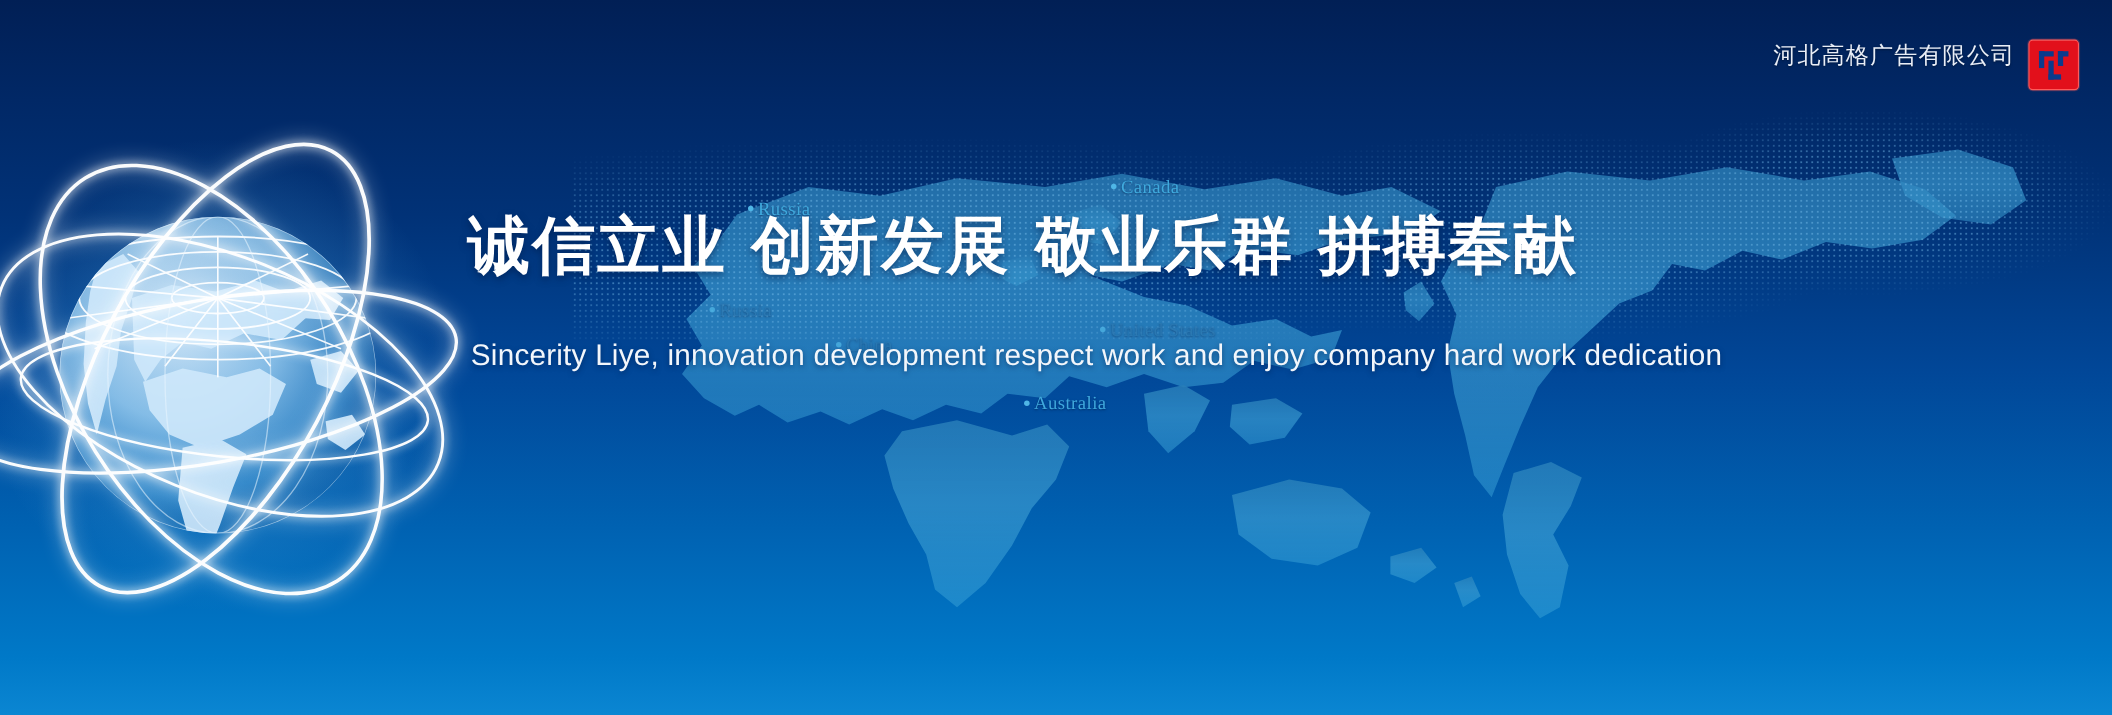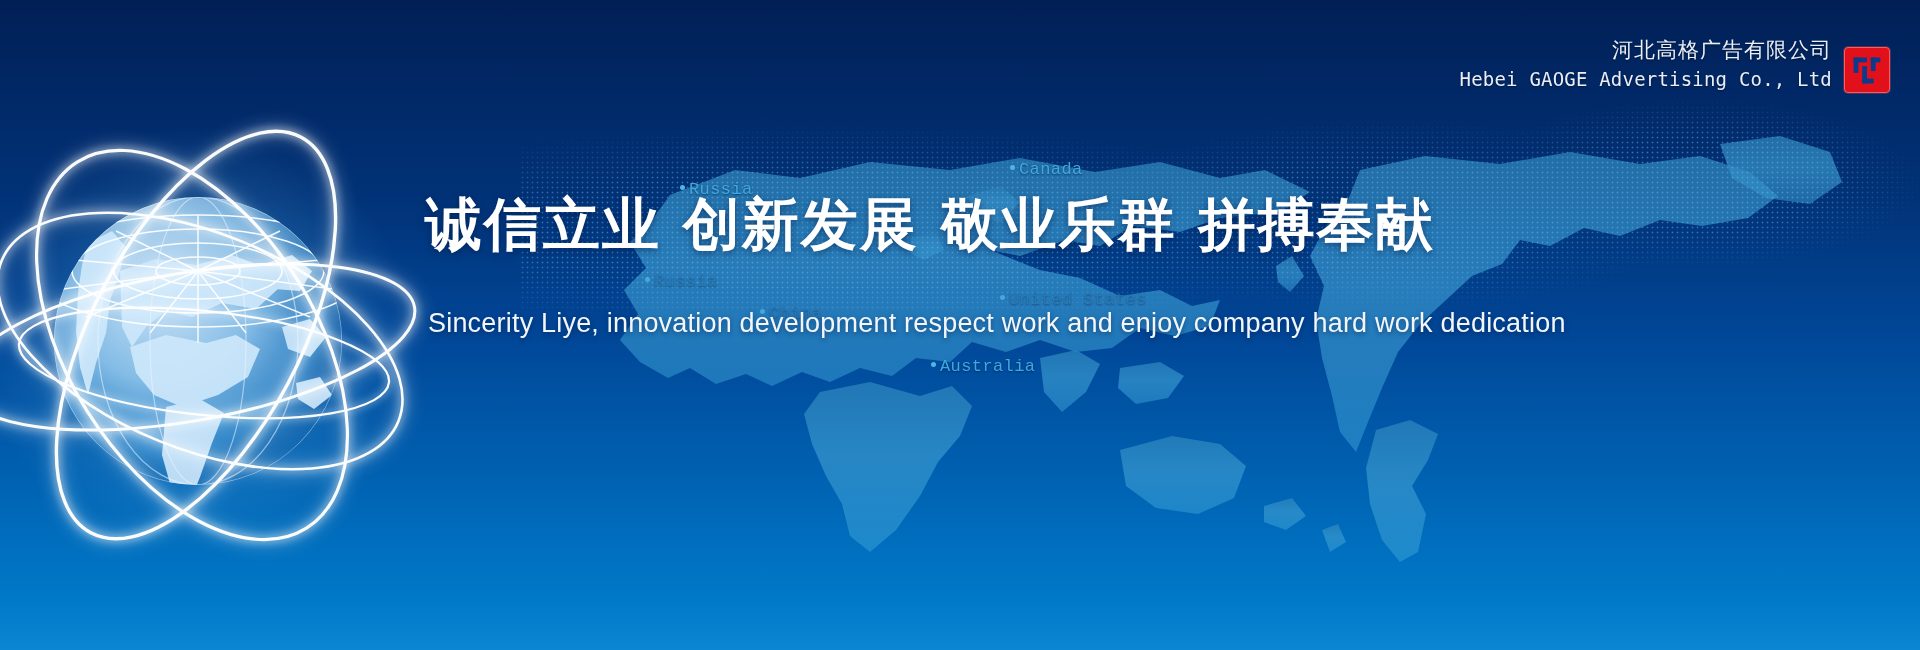--- a/index.html
+++ b/index.html
@@ -42,21 +42,21 @@
                        radial-gradient(ellipse 22% 55% at 84% 40%, #000 40%, transparent 74%);
     mask-image:radial-gradient(ellipse 55% 70% at 22% 62%, #000 40%, transparent 72%),
                radial-gradient(ellipse 30% 62% at 62% 55%, #000 40%, transparent 74%),
                radial-gradient(ellipse 22% 55% at 84% 40%, #000 40%, transparent 74%);
   }
 
   
   .map-label{
     position:absolute;
     color:#3fa9dd;
-    font-family:Liberation Mono, monospace;
+    font-family:Liberation Serif, serif;
     font-size:17px;
     letter-spacing:.4px;
     white-space:nowrap;
     text-shadow:0 1px 2px rgba(0,20,60,.55);
   }
   .map-label .dot{
     display:inline-block;width:5px;height:5px;border-radius:50%;
     background:#4fb6e6;margin-right:4px;vertical-align:middle;
     position:relative;top:-2px;
   }
@@ -66,21 +66,21 @@
   .globe-wrap{
     position:absolute; left:-40px; top:95px;
     width:470px; height:470px;
     pointer-events:none;
   }
   .globe-wrap svg{width:100%;height:100%;display:block;overflow:visible;}
 
   
   .company{
     position:absolute; right:30px; top:36px;
-    display:flex; align-items:flex-end; gap:12px;
+    display:flex; align-items:flex-start; gap:12px;
   }
   .company-names{
     text-align:right;
     font-family:"DejaVu Sans Mono","Liberation Mono",monospace;
     color:#e9eef7;
   }
   .company-cn{
     font-size:21px;letter-spacing:1px;line-height:1.35;
     font-family:"DejaVu Sans","Liberation Sans",sans-serif;
     text-shadow:0 1px 2px rgba(0,0,0,.4);
@@ -270,21 +270,20 @@
           <ellipse cx="232" cy="250" rx="124" ry="216" stroke-width="3.2" transform="rotate(-32 232 250)"></ellipse>
           <ellipse cx="244" cy="268" rx="186" ry="52" stroke-width="2.2" transform="rotate(6 244 268)"></ellipse>
         </g>
       </g>
     </svg>
   </div>
 
   <div class="company">
     <div class="company-names">
       <div class="company-cn">河北高格广告有限公司</div>
-      <div class="company-en">Hebei GAOGE Advertising Co., Ltd</div>
     </div>
     <div class="logo-mark">
       <svg viewBox="0 0 46 46" aria-hidden="true">
         <g fill="#0b3b8c">
           <rect x="9" y="10" width="14" height="5"></rect>
           <rect x="9" y="10" width="5" height="16"></rect>
           <rect x="18" y="19" width="5" height="18"></rect>
           <rect x="18" y="32" width="12" height="5"></rect>
           <rect x="27" y="10" width="5" height="14"></rect>
           <rect x="27" y="10" width="10" height="5"></rect>

